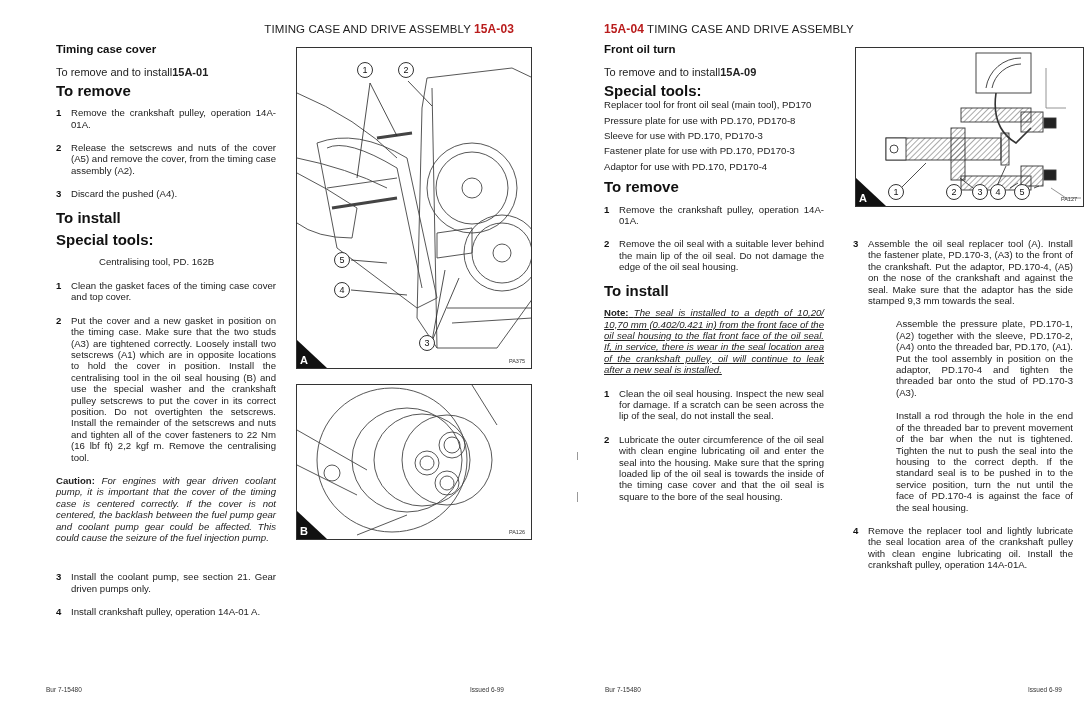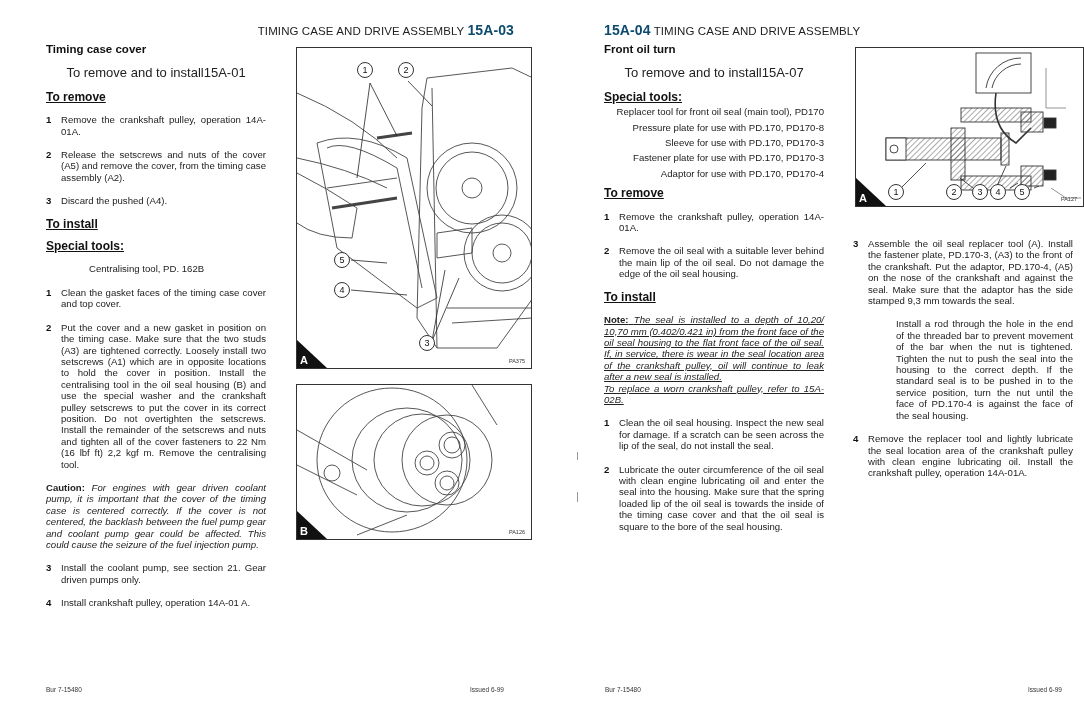--- a/index.html
+++ b/index.html
@@ -4,45 +4,45 @@
 <style>
   * { box-sizing: border-box; margin: 0; padding: 0; }
   html, body { width: 1084px; height: 717px; background: #ffffff; overflow: hidden; }
   body { position: relative; font-family: "Liberation Sans", sans-serif; color: #1a1a1a; }
 
   .page { position: absolute; top: 0; height: 717px; }
   .page-left { left: 0; width: 542px; }
   .page-right { left: 554px; width: 542px; }
 
   .running-head { position: absolute; top: 22px; font-size: 11.5px; letter-spacing: 0.1px; color: #222; white-space: nowrap; }
-  .running-head .num { font-weight: bold; font-size: 14px; color: #0c4a6e; }
+  .running-head .num { font-weight: bold; font-size: 12px; color: #b91c1c; }
   .page-left .running-head { right: 28px; }
   .page-right .running-head { left: 50px; }
 
   .col { position: absolute; font-size: 9.6px; line-height: 11.4px; color: #222; }
-  .col-left-text { left: 46px; top: 44px; width: 220px; }
+  .col-left-text { left: 56px; top: 44px; width: 220px; }
   .col-right-text { left: 50px; top: 44px; width: 220px; }
   .col-right-text2 { left: 299px; top: 238px; width: 220px; }
 
   .sec-title { font-weight: bold; font-size: 11.5px; color: #111; margin-bottom: 12px; }
-  .op-row { display: flex; justify-content: center; font-size: 13px; margin-bottom: 13px; }
-  .op-row .op-code { font-weight: normal; }
-  .sub { font-weight: bold; font-size: 12px; margin-bottom: 11px; color: #111; text-decoration: underline; }
+  .op-row { display: flex; justify-content: flex-start; font-size: 11px; margin-bottom: 6px; }
+  .op-row .op-code { font-weight: bold; }
+  .sub { font-weight: bold; font-size: 15px; margin-bottom: 11px; color: #111; }
   .sub.tight { margin-bottom: 3px; }
   .para { margin-bottom: 12px; text-align: justify; margin-left: 43px; }
   .tool-line { margin-bottom: 4px; }
-  .tools-block { margin-bottom: 9px; text-align: right; }
+  .tools-block { margin-bottom: 9px; }
 
   .step { display: flex; margin-bottom: 12px; text-align: justify; }
   .step .n { width: 15px; flex: 0 0 15px; font-weight: bold; color: #111; }
   .step .t { flex: 1; }
 
   .note { font-style: italic; text-align: justify; margin-bottom: 12px; text-decoration: underline; }
   .note .lbl { font-weight: bold; font-style: normal; }
-  .caution { font-style: italic; text-align: justify; margin-bottom: 12px; }
+  .caution { font-style: italic; text-align: justify; margin-bottom: 28px; }
   .caution .lbl { font-weight: bold; font-style: normal; }
 
   .figure { position: absolute; border: 1px solid #333; background: #fff; overflow: hidden; }
   .fig-A-left { left: 296px; top: 47px; width: 236px; height: 322px; }
   .fig-B-left { left: 296px; top: 384px; width: 236px; height: 156px; }
   .fig-A-right { left: 301px; top: 47px; width: 229px; height: 160px; }
   .fig-tag { position: absolute; left: 0; bottom: 0; width: 0; height: 0; border-left: 30px solid #111; border-top: 28px solid transparent; }
   .fig-tag-letter { position: absolute; left: 3px; bottom: 2px; color: #fff; font-weight: bold; font-size: 11px; }
   .fig-ref { position: absolute; right: 6px; bottom: 4px; font-size: 5.5px; color: #333; }
   .callout { position: absolute; width: 16px; height: 16px; border: 1px solid #333; border-radius: 50%; background: #fff; font-size: 9px; text-align: center; line-height: 14px; color: #111; }
@@ -191,21 +191,21 @@
     <span>TIMING CASE AND DRIVE ASSEMBLY</span>
   </div>
 
   <div class="margin-mark" style="top:452px;height:8px;"></div>
   <div class="margin-mark" style="top:492px;height:10px;"></div>
 
   <div class="col col-right-text">
     <div class="sec-title">Front oil turn</div>
     <div class="op-row">
       <span>To remove and to install</span>
-      <span class="op-code">15A-07</span>
+      <span class="op-code">15A-09</span>
     </div>
     <div class="sub tight">Special tools:</div>
     <div class="tools-block">
       <div class="tool-line">Replacer tool for front oil seal (main tool), PD170</div>
       <div class="tool-line">Pressure plate for use with PD.170, PD170-8</div>
       <div class="tool-line">Sleeve for use with PD.170, PD170-3</div>
       <div class="tool-line">Fastener plate for use with PD.170, PD170-3</div>
       <div class="tool-line">Adaptor for use with PD.170, PD170-4</div>
     </div>
     <div class="sub">To remove</div>
@@ -215,21 +215,20 @@
       </div>
     <div class="step">
         <span class="n">2</span>
         <span class="t">Remove the oil seal with a suitable lever behind the main lip of the oil seal. Do not damage the edge of the oil seal housing.</span>
       </div>
 
     <div class="sub">To install</div>
     <div class="note">
       <span class="lbl">Note:</span>
       <span>The seal is installed to a depth of 10,20/ 10,70 mm (0.402/0.421 in) from the front face of the oil seal housing to the flat front face of the oil seal. If, in service, there is wear in the seal location area of the crankshaft pulley, oil will continue to leak after a new seal is installed.</span><br>
-      <span>To replace a worn crankshaft pulley, refer to 15A-02B.</span>
     </div>
     <div class="step">
         <span class="n">1</span>
         <span class="t">Clean the oil seal housing. Inspect the new seal for damage. If a scratch can be seen across the lip of the seal, do not install the seal.</span>
       </div>
     <div class="step">
         <span class="n">2</span>
         <span class="t">Lubricate the outer circumference of the oil seal with clean engine lubricating oil and enter the seal into the housing. Make sure that the spring loaded lip of the oil seal is towards the inside of the timing case cover and that the oil seal is square to the bore of the seal housing.</span>
       </div>
   </div>
@@ -276,20 +275,21 @@
     <div class="fig-tag"></div>
     <div class="fig-tag-letter">A</div>
     <div class="fig-ref">PA127</div>
   </div>
 
   <div class="col col-right-text2">
     <div class="step">
         <span class="n">3</span>
         <span class="t">Assemble the oil seal replacer tool (A). Install the fastener plate, PD.170-3, (A3) to the front of the crankshaft. Put the adaptor, PD.170-4, (A5) on the nose of the crankshaft and against the seal. Make sure that the adaptor has the side stamped 9,3 mm towards the seal.</span>
       </div>
+    <div class="para">Assemble the pressure plate, PD.170-1, (A2) together with the sleeve, PD.170-2, (A4) onto the threaded bar, PD.170, (A1). Put the tool assembly in position on the adaptor, PD.170-4 and tighten the threaded bar onto the stud of PD.170-3 (A3).</div>
     <div class="para">Install a rod through the hole in the end of the threaded bar to prevent movement of the bar when the nut is tightened. Tighten the nut to push the seal into the housing to the correct depth. If the standard seal is to be pushed in to the service position, turn the nut until the face of PD.170-4 is against the face of the seal housing.</div>
     <div class="step">
         <span class="n">4</span>
         <span class="t">Remove the replacer tool and lightly lubricate the seal location area of the crankshaft pulley with clean engine lubricating oil. Install the crankshaft pulley, operation 14A-01A.</span>
       </div>
   </div>
 
   <div class="footer footer-left">Bur 7-15480</div>
   <div class="footer footer-right">Issued 6-99</div>
 </div>

